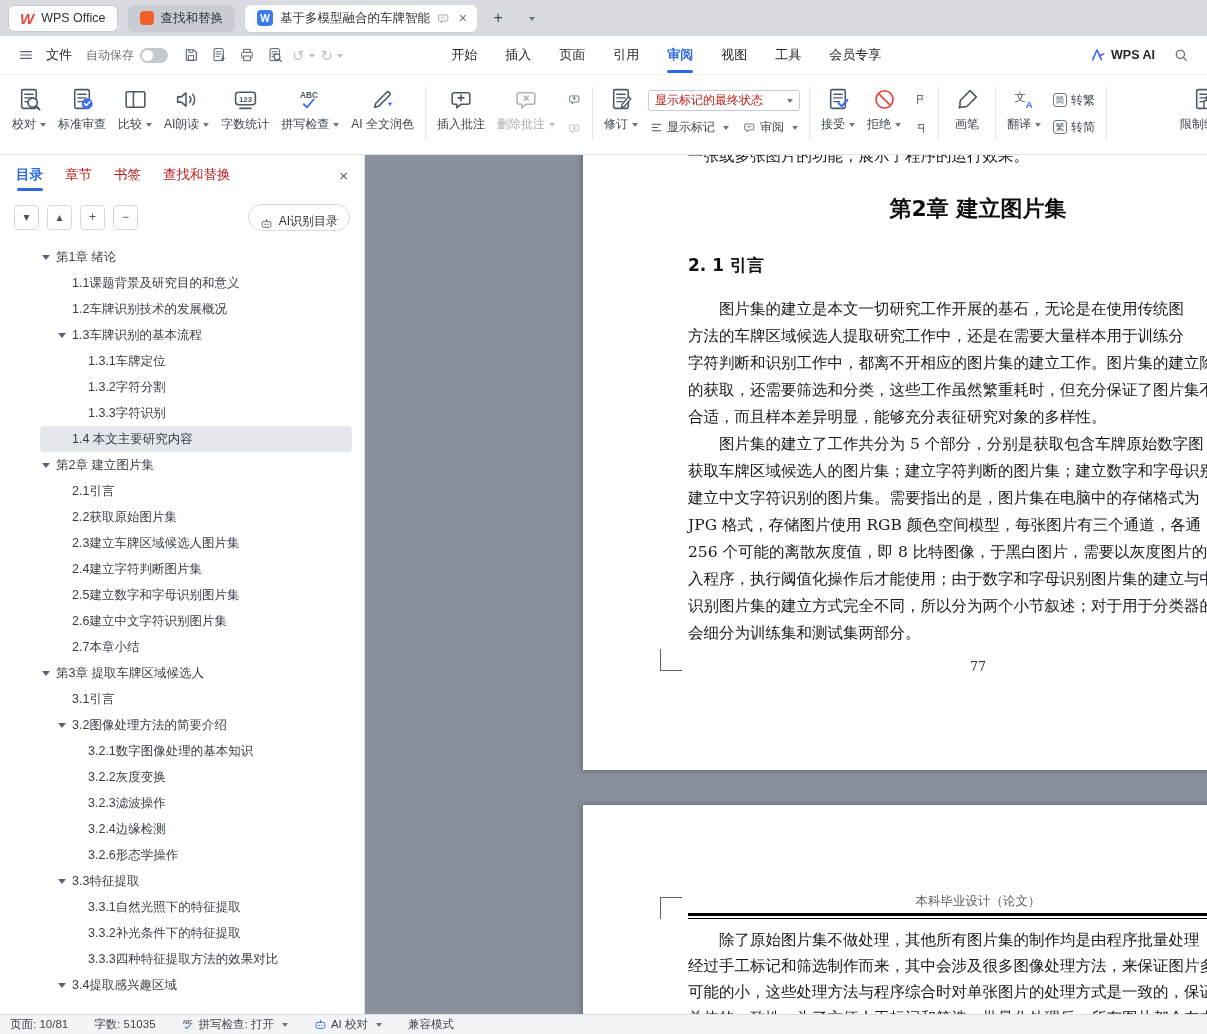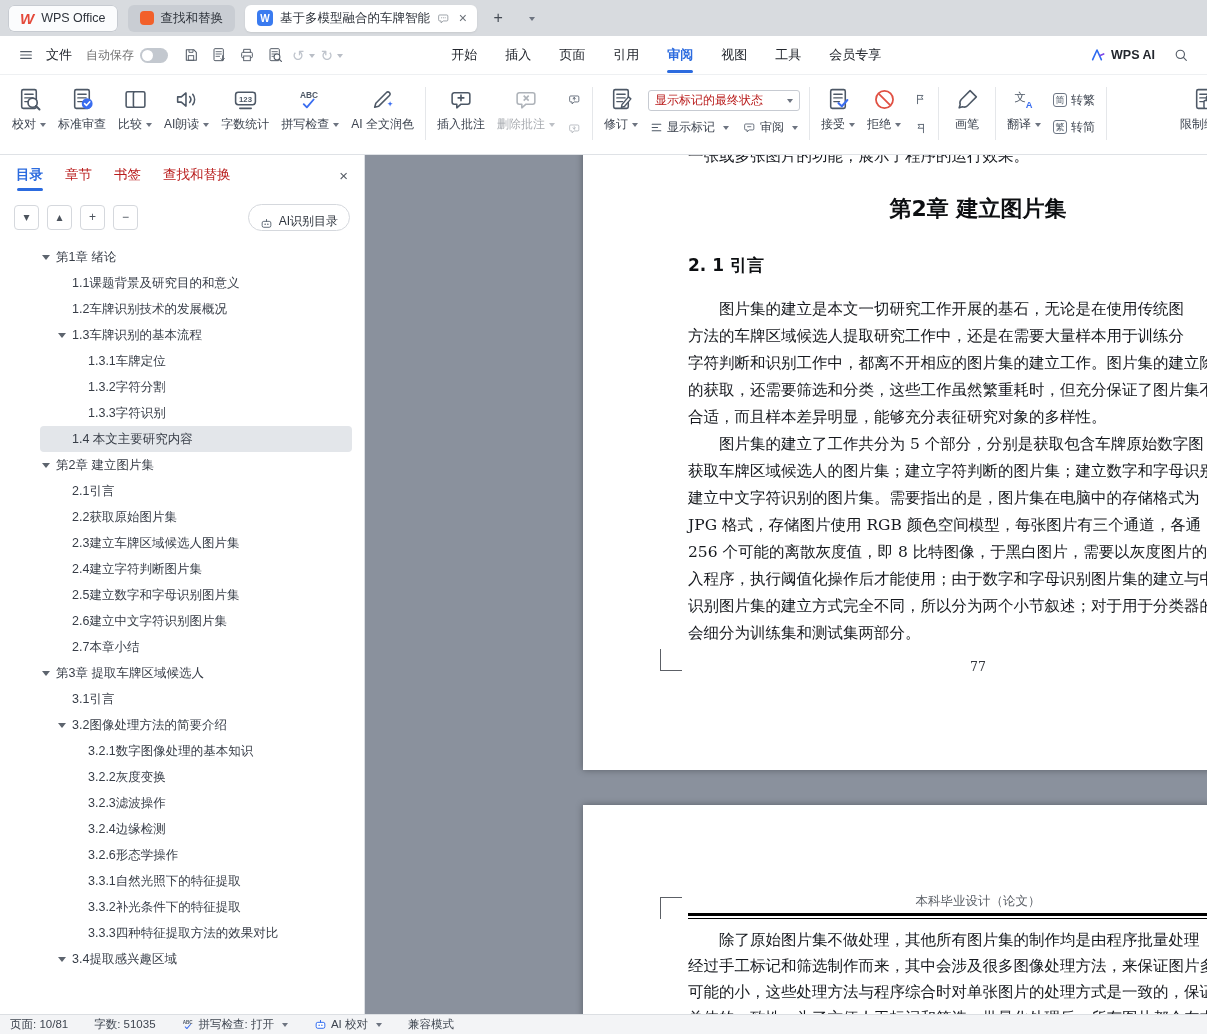--- a/index.html
+++ b/index.html
@@ -536,20 +536,24 @@
           </div>
         <div class="trow lv3">
             <span>3.2.3滤波操作</span>
           </div>
         <div class="trow lv3">
             <span>3.2.4边缘检测</span>
           </div>
         <div class="trow lv3">
             <span>3.2.6形态学操作</span>
           </div>
+        <div class="trow lv2a">
+            <span class="tarrow"></span>
+            <span>3.3特征提取</span>
+          </div>
         <div class="trow lv3">
             <span>3.3.1自然光照下的特征提取</span>
           </div>
         <div class="trow lv3">
             <span>3.3.2补光条件下的特征提取</span>
           </div>
         <div class="trow lv3">
             <span>3.3.3四种特征提取方法的效果对比</span>
           </div>
         <div class="trow lv2a">

